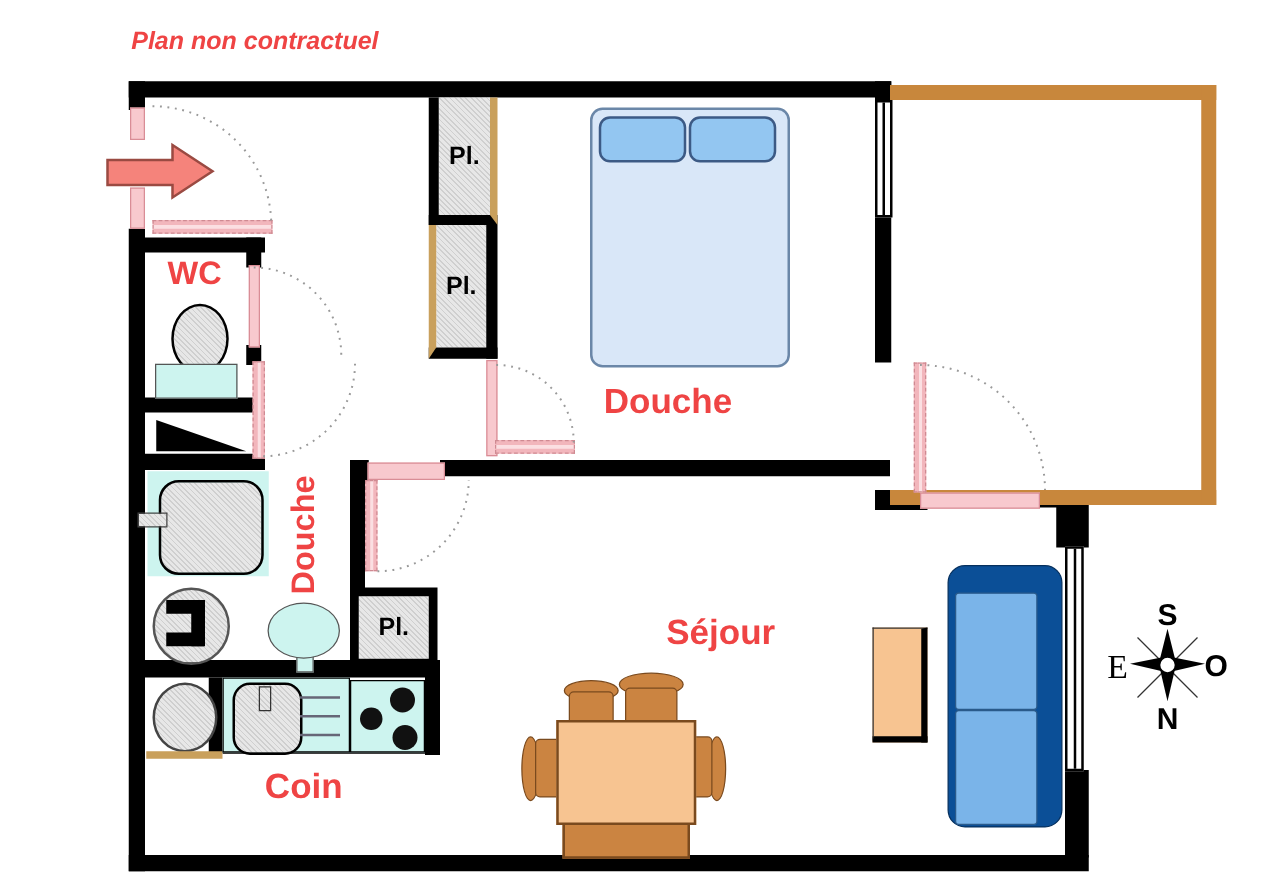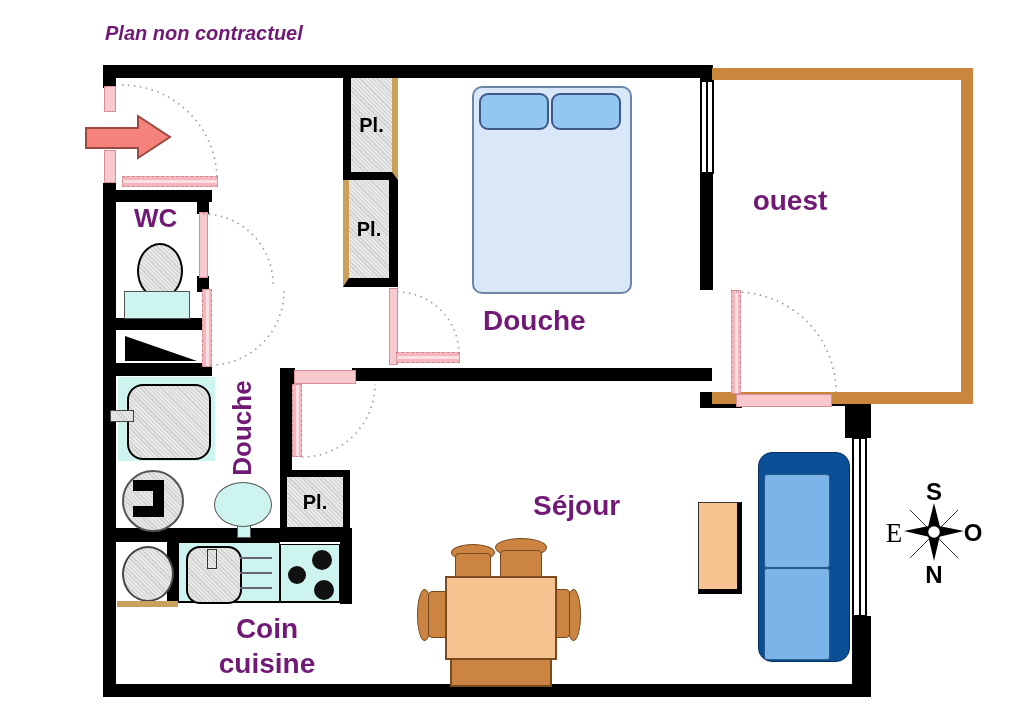--- a/index.html
+++ b/index.html
@@ -6,21 +6,21 @@
   .plan{position:relative;width:1025px;height:710px;background:#fff;overflow:hidden;
         font-family:"Liberation Sans",sans-serif;}
   .abs{position:absolute;}
   .wall{position:absolute;background:#000;}
   .hatch{background:repeating-linear-gradient(45deg,#cfcfcf 0 1px,#e7e7e7 1px 3px);}
   .pink{position:absolute;background:#f8c9ce;border:1px solid #d98d96;box-sizing:border-box;}
   .leaf{position:absolute;background:repeating-linear-gradient(90deg,#f2b6bc 0 3px,#fbdfe2 3px 6px);
         border:1px dashed #cf8a92;box-sizing:border-box;}
   .leaf.h{background:repeating-linear-gradient(0deg,#f2b6bc 0 3px,#fbdfe2 3px 6px);}
   .cyan{position:absolute;background:#cdf4ef;box-sizing:border-box;}
-  .lbl{position:absolute;font-weight:bold;color:#701a75;white-space:nowrap;}
+  .lbl{position:absolute;font-weight:bold;color:#ef4444;white-space:nowrap;}
   .closet{position:absolute;box-sizing:border-box;display:flex;align-items:center;justify-content:center;
           font-weight:bold;font-size:20px;}
   .window{position:absolute;background:#fff;border:2px solid #000;box-sizing:border-box;
           display:flex;align-items:stretch;justify-content:center;}
   .window .pane{width:2px;background:#000;}
   svg{position:absolute;left:0;top:0;}
 </style>
 </head>
 <body>
 
@@ -157,20 +157,18 @@
       <text x="973" y="541" text-anchor="middle" font-family="Liberation Sans, sans-serif" font-size="24" font-weight="bold" fill="#000">O</text>
     </g>
   </svg>
 
   <div class="lbl" style="left:134px;top:203px;font-size:26px;">WC</div>
   <div class="lbl" style="left:197px;top:383px;width:90px;height:90px;display:flex;align-items:center;justify-content:center;
               font-size:26px;transform:rotate(-90deg);">Douche</div>
   <div class="lbl" style="left:483px;top:305px;font-size:28px;">Douche</div>
   <div class="lbl" style="left:533px;top:490px;font-size:28px;">Séjour</div>
   <div class="lbl" style="left:720px;top:182px;width:140px;text-align:center;font-size:28px;line-height:1.35;">
-    <div>ouest</div>
   </div>
-  <div class="lbl" style="left:172px;top:611px;width:190px;text-align:center;font-size:28px;line-height:1.25;">
+  <div class="lbl" style="left:148px;top:611px;width:190px;text-align:center;font-size:28px;line-height:1.25;">
     <div>Coin</div>
-    <div>cuisine</div>
   </div>
 
 </div>
 
 </body></html>

